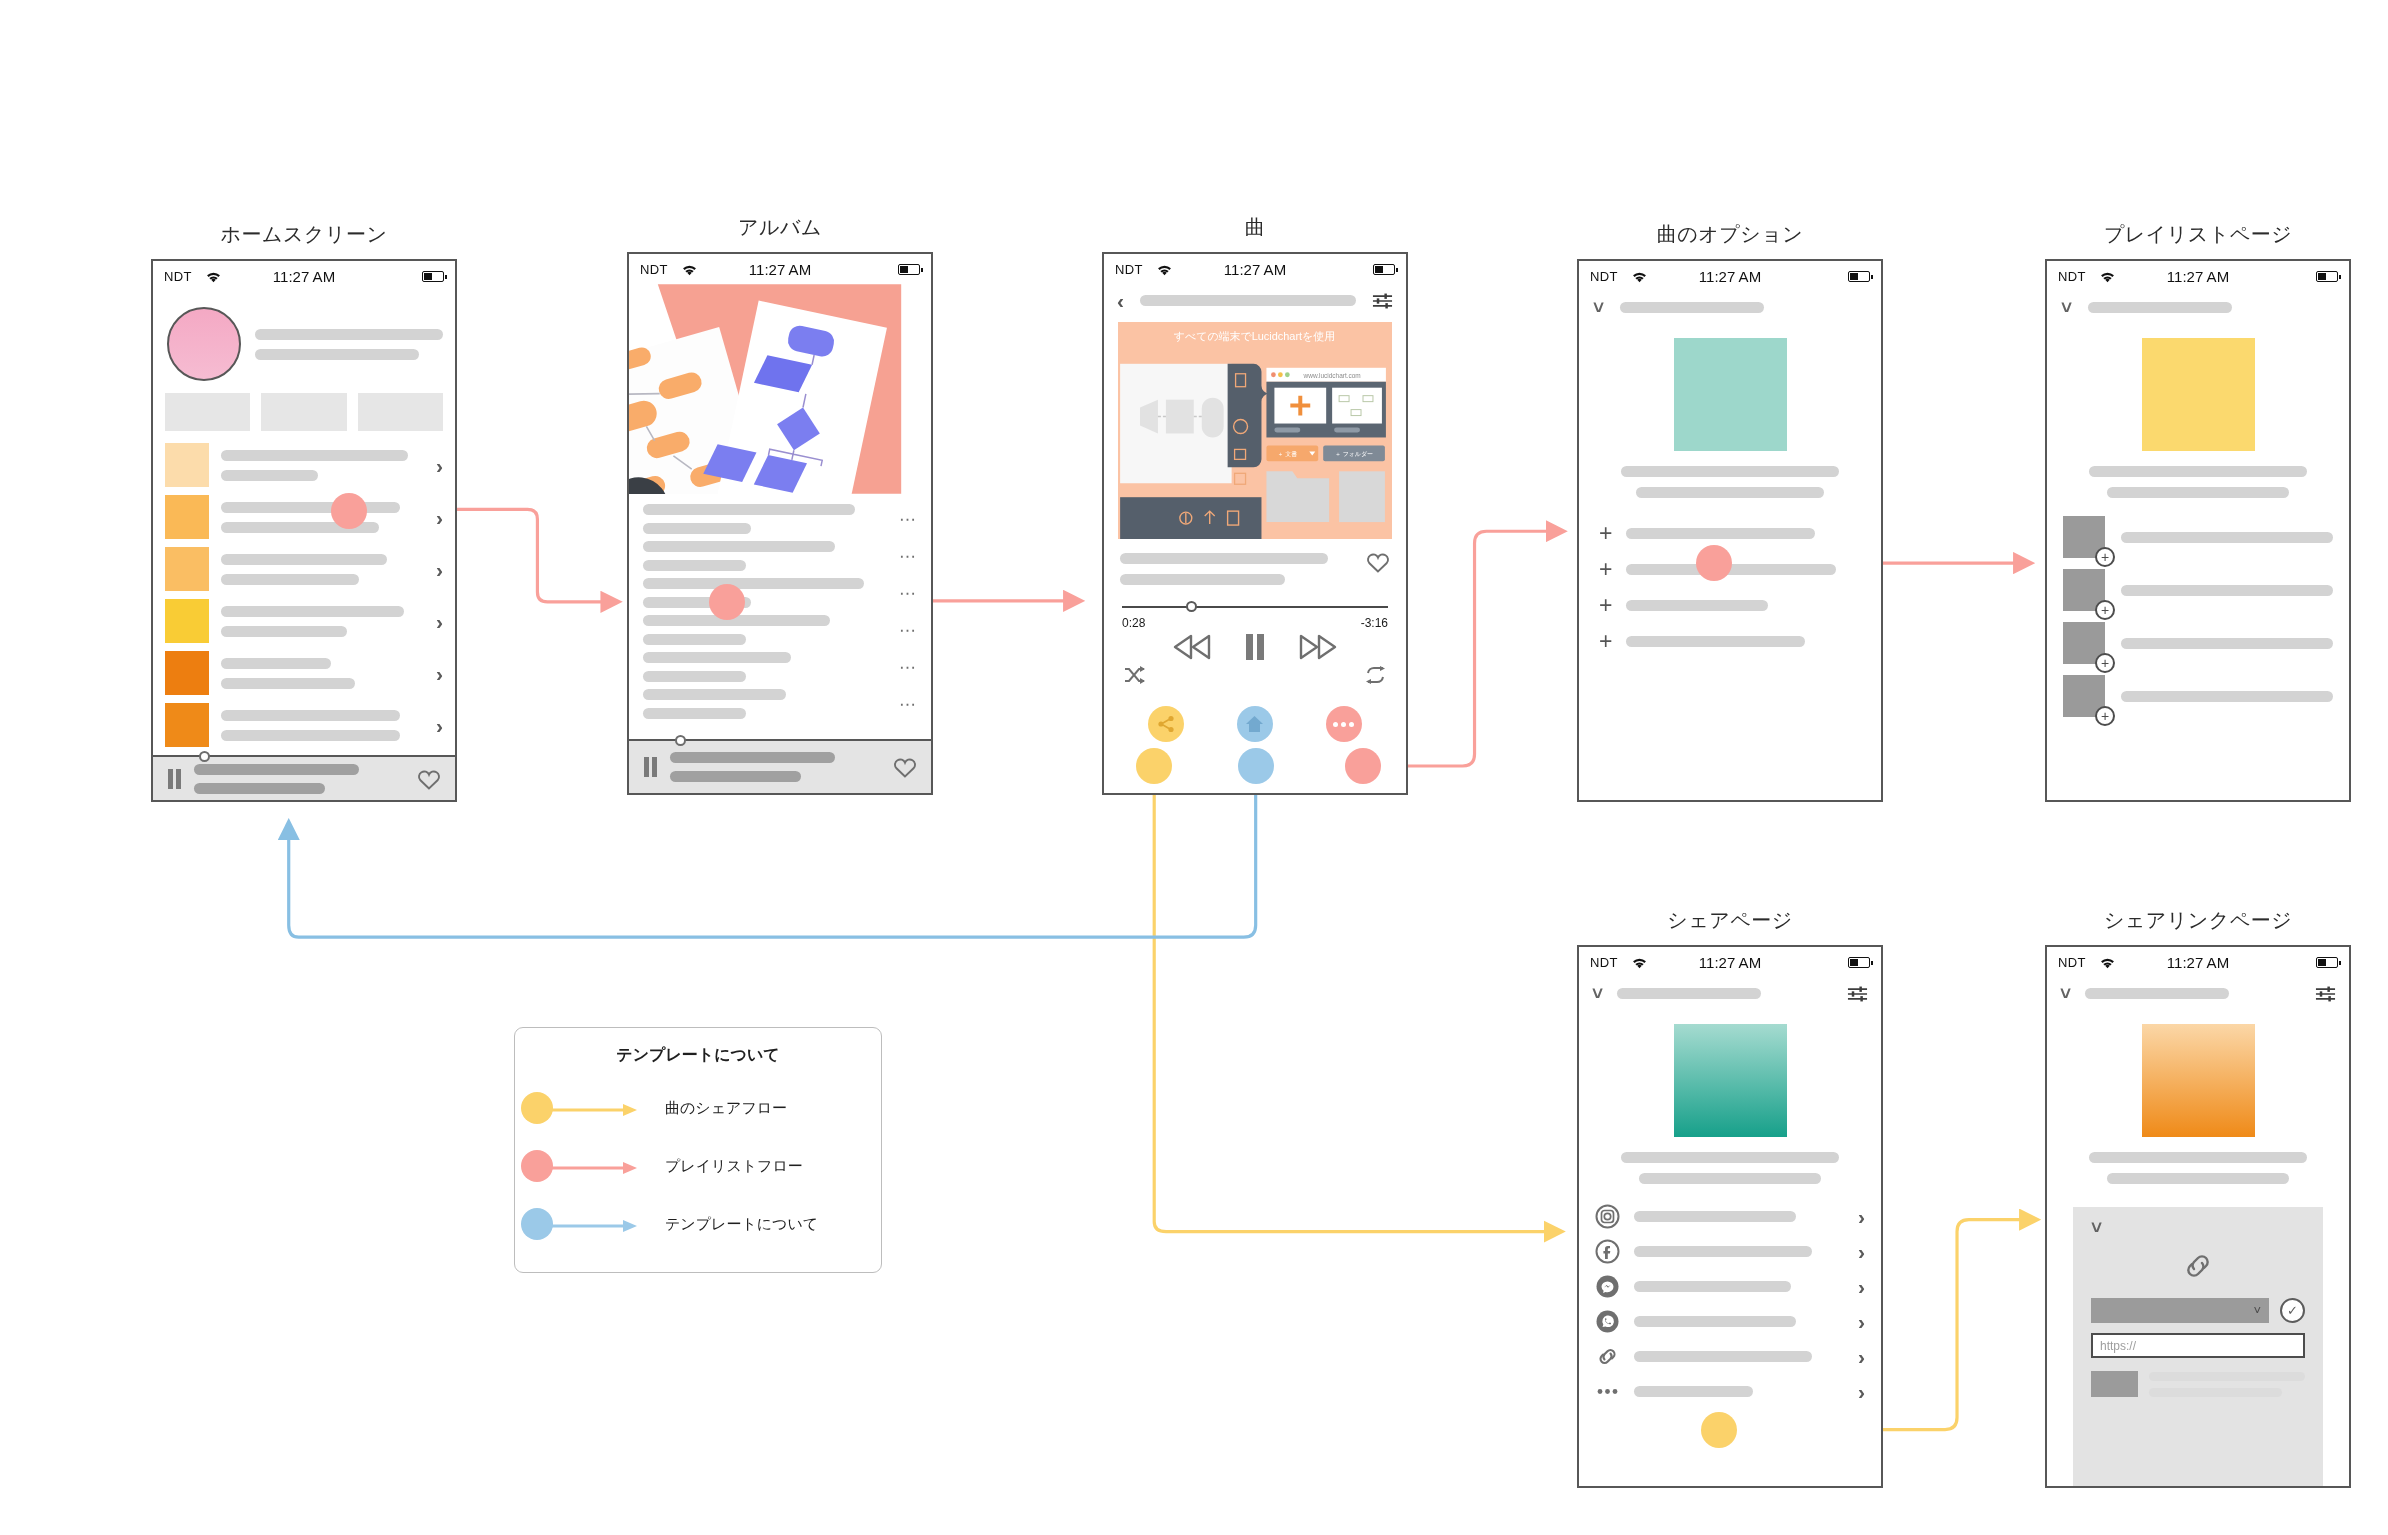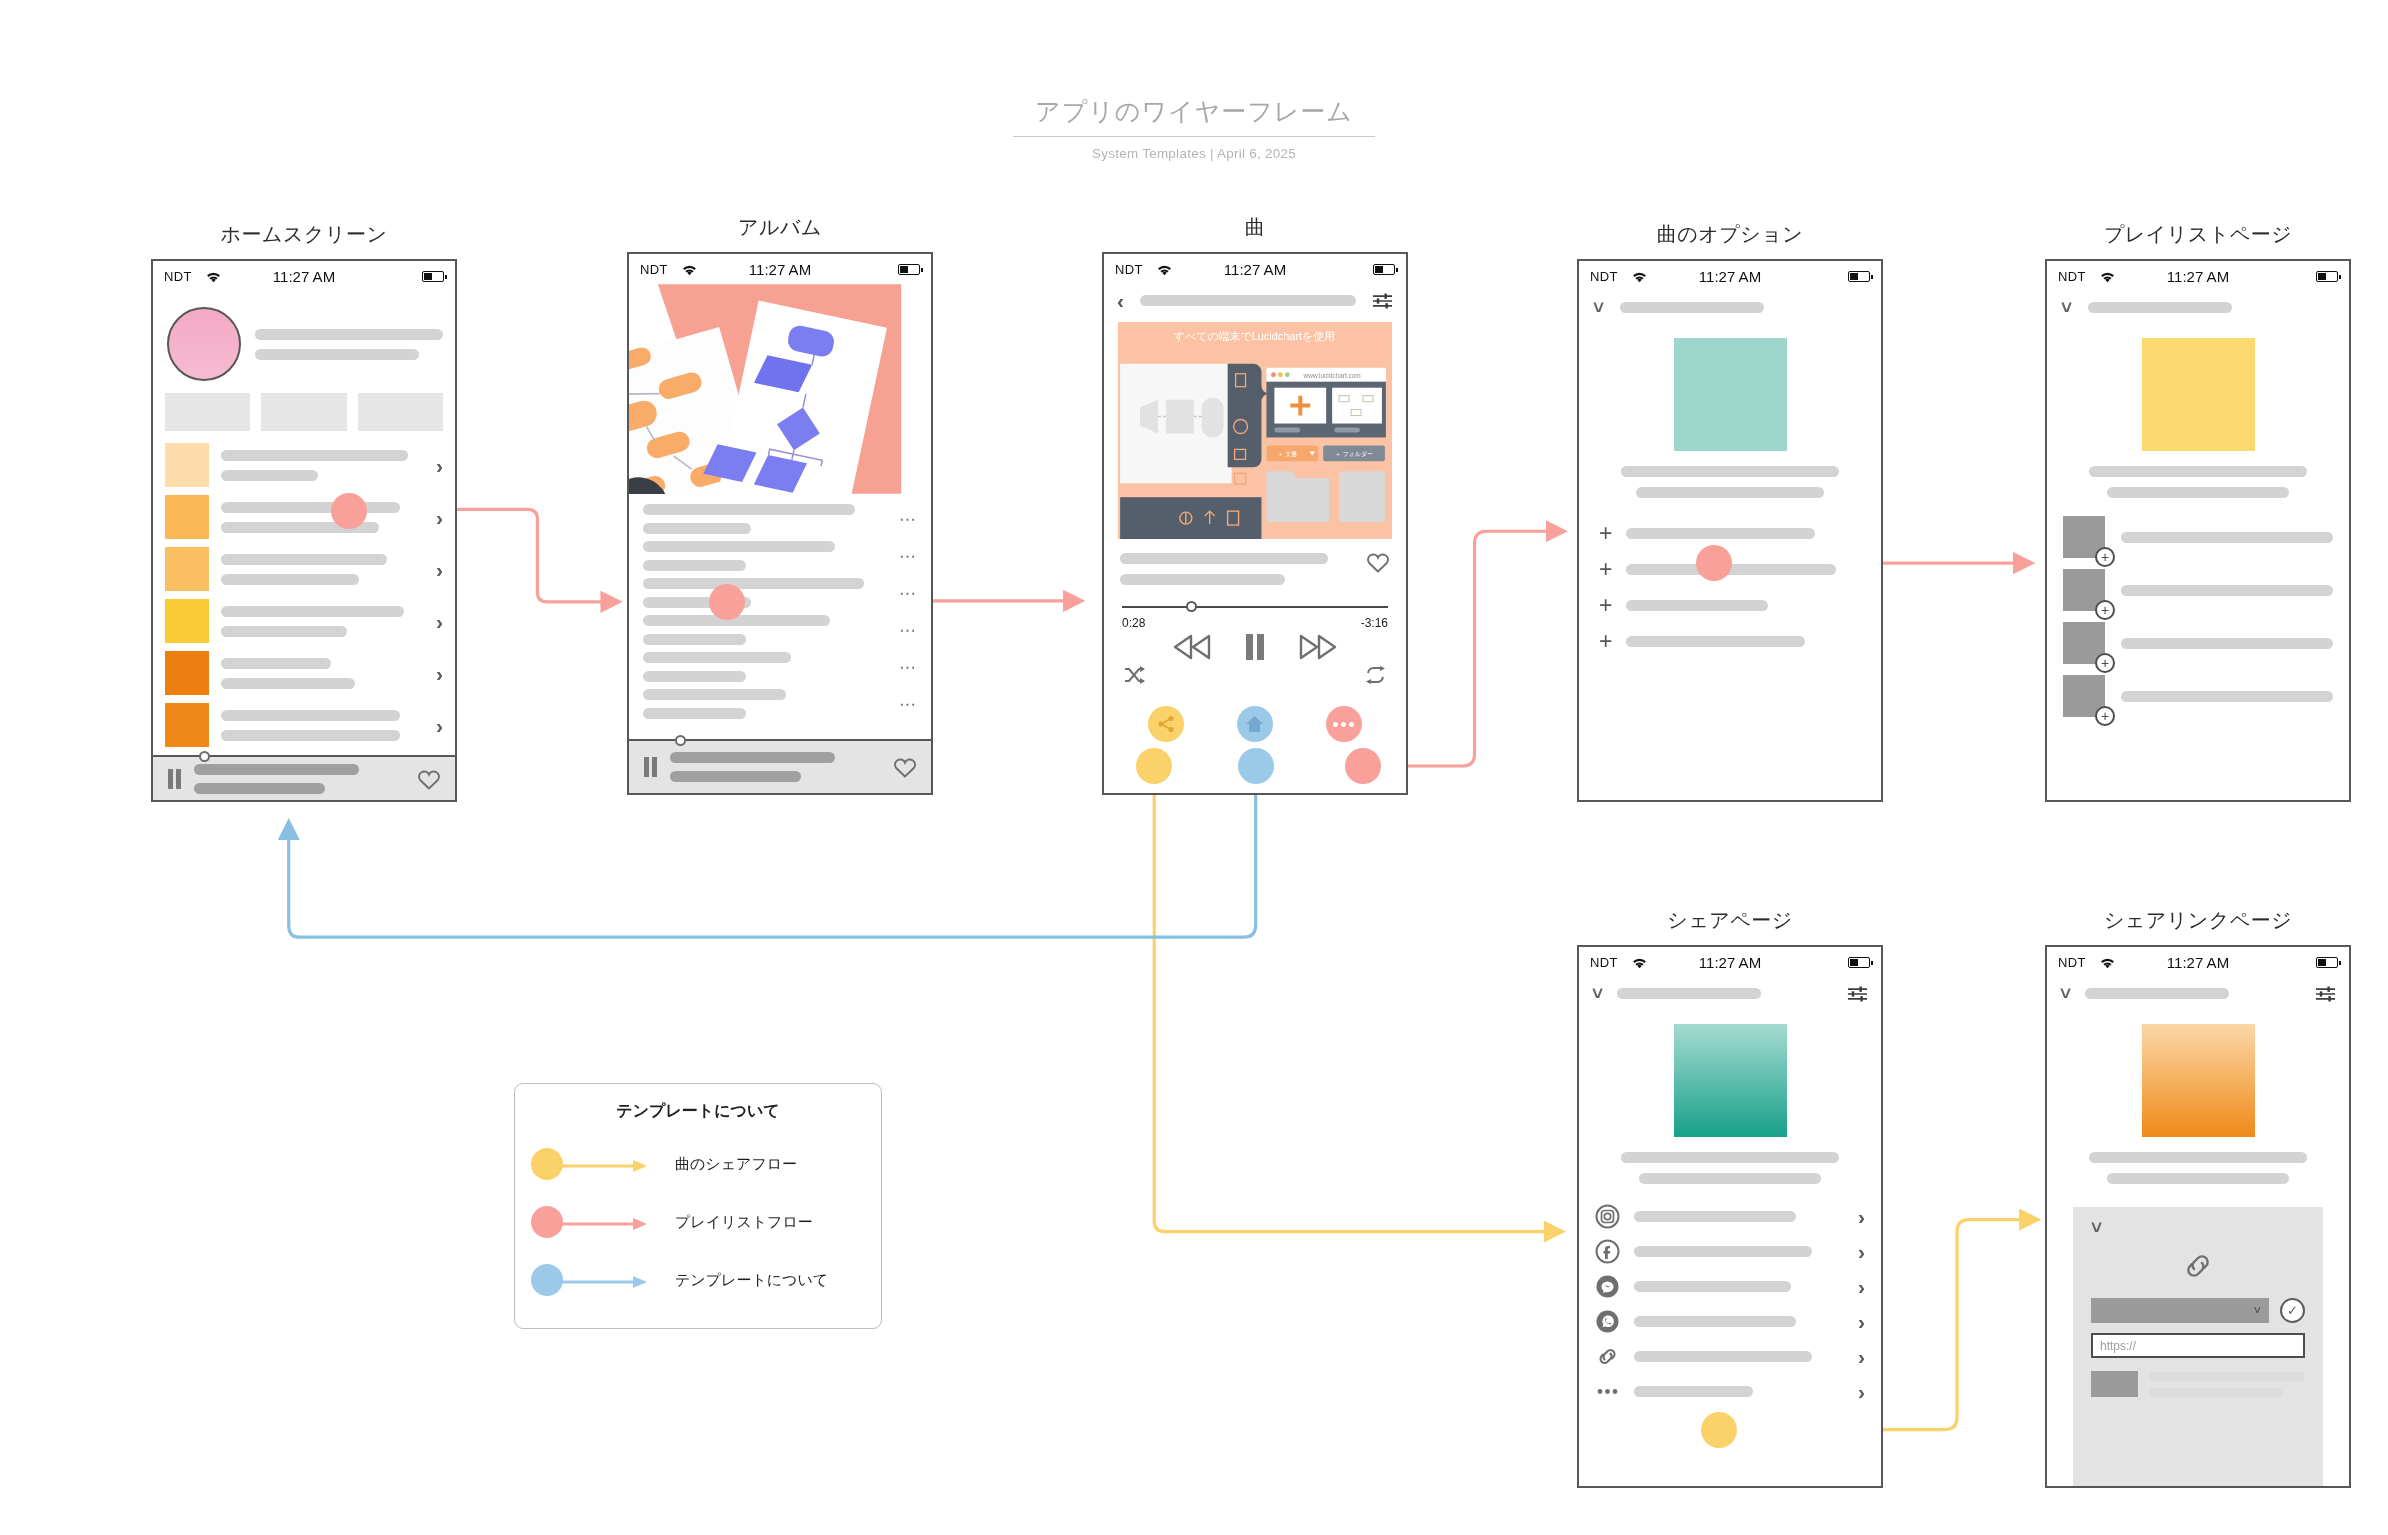--- a/index.html
+++ b/index.html
@@ -134,44 +134,40 @@
   .modal-input {
     margin-top:10px; height:25px; background:#fff; border:2px solid #4d4d4d;
     display:flex; align-items:center; padding:0 7px; font-size:12px; color:#9e9e9e;
   }
   .modal-preview { display:flex; align-items:center; gap:11px; margin-top:13px; }
   .modal-pv-thumb { width:47px; height:26px; background:#9b9b9b; flex:0 0 auto; }
   .modal-pv-lines { flex:1; display:flex; flex-direction:column; gap:7px; }
 
   
   .legend {
-    position:absolute; left:514px; top:1083px; width:368px; height:246px;
-    border:1.6px solid #bdbdbd; border-radius:9px; background:#fff; padding:17px 16px;
+    position:absolute; left:514px; top:1027px; width:368px; height:246px;
+    border:1.6px solid #bdbdbd; border-radius:9px; background:#fff; padding:17px 6px;
   }
   .legend-title { text-align:center; font-size:16px; font-weight:bold; color:#1f1f1f; margin-bottom:13px; }
   .legend-row { display:flex; align-items:center; height:58px; }
   .legend-dot { width:32px; height:32px; border-radius:50%; flex:0 0 auto; }
   .legend-arrow { width:86px; height:12px; position:relative; margin-left:-2px; }
   .legend-label { margin-left:28px; font-size:15px; color:#1f1f1f; white-space:nowrap; }
 
   
   .wires { position:absolute; inset:0; pointer-events:none; }
   .hot {
     position:absolute; border-radius:50%;
   }
 </style>
 </head>
 <body>
 
 <div class="canvas">
 
-  <div class="doc-header">
-    <div class="doc-title">アプリのワイヤーフレーム</div>
-    <div class="doc-sub">System Templates  |  April 6, 2025</div>
-  </div>
 
   <svg class="wires" width="2388" height="1535" viewBox="0 0 2400 1543">
     <defs>
       <marker id="ar-red" markerWidth="7" markerHeight="7" refX="5.2" refY="3.5" orient="auto">
         <path d="M0,0 L7,3.5 L0,7 z" fill="#f9a09a"></path>
       </marker>
       <marker id="ar-yel" markerWidth="7" markerHeight="7" refX="5.2" refY="3.5" orient="auto">
         <path d="M0,0 L7,3.5 L0,7 z" fill="#fbd26a"></path>
       </marker>
       <marker id="ar-blu" markerWidth="7" markerHeight="7" refX="5.2" refY="3.5" orient="auto">

